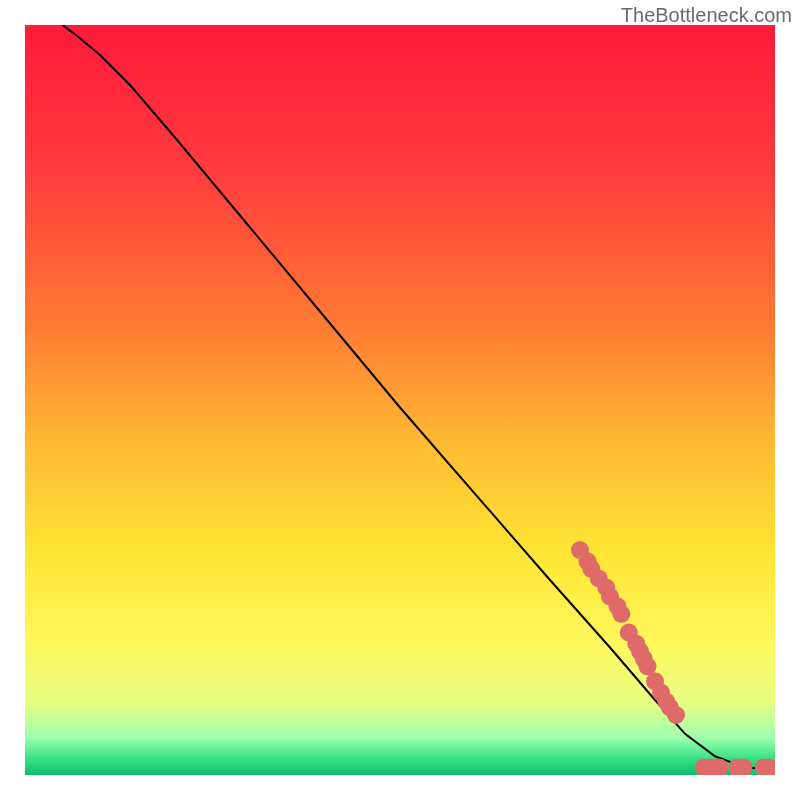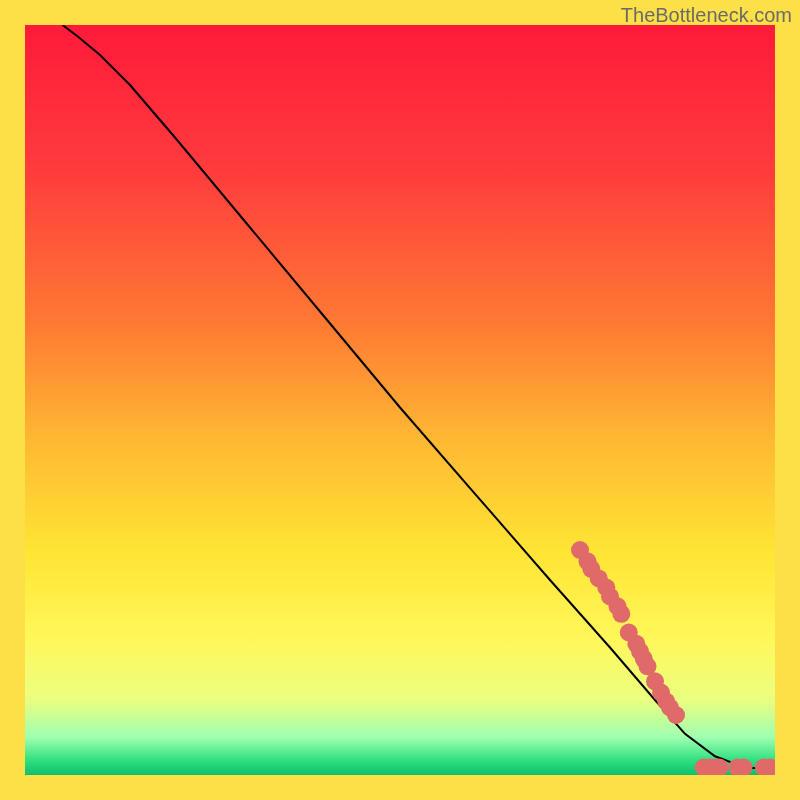--- a/index.html
+++ b/index.html
@@ -10,21 +10,21 @@
     height: 800px;
     position: relative;
     font-family: Arial, sans-serif;
   }
   .frame {
     position: absolute;
     left: 0;
     top: 0;
     width: 800px;
     height: 800px;
-    background: #fde047;
+    background: #ffffff;
   }
   .plot-area {
     position: absolute;
     left: 25px;
     top: 25px;
     width: 750px;
     height: 750px;
     overflow: hidden;
   }
   .attribution {

